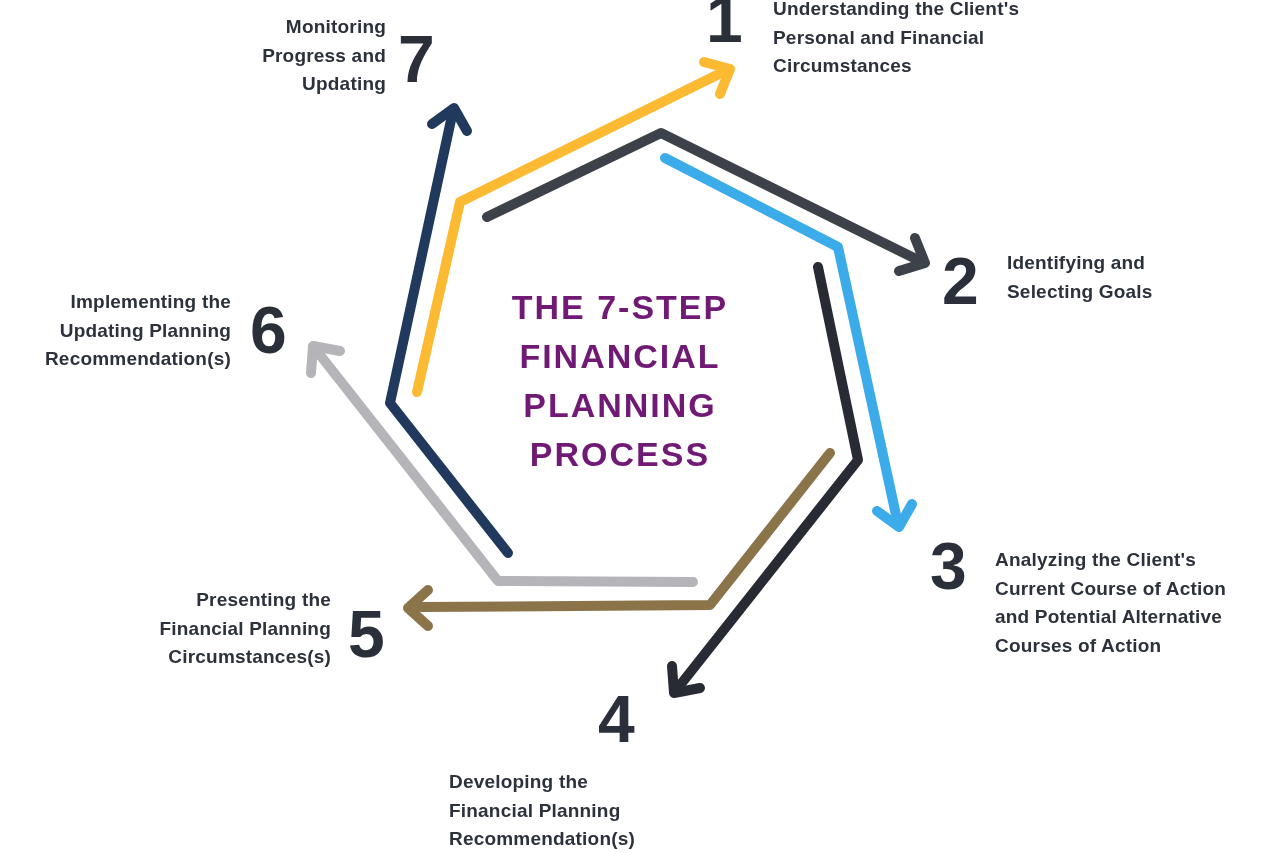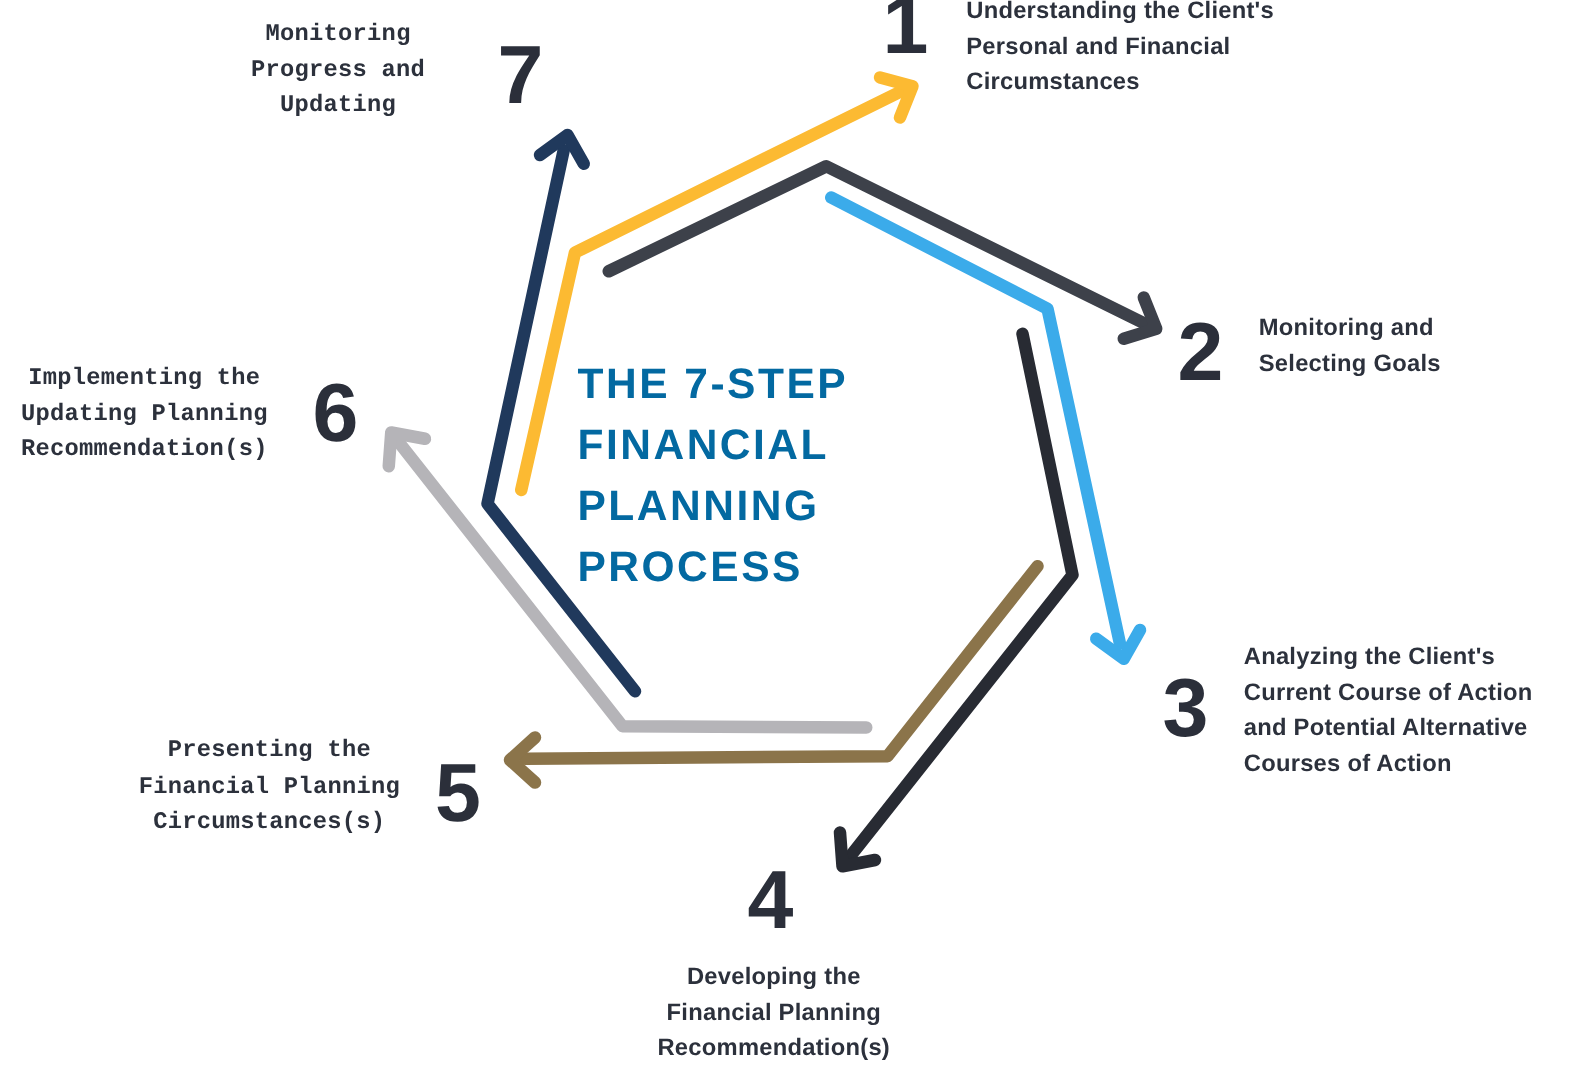--- a/index.html
+++ b/index.html
@@ -21,30 +21,31 @@
   }
   .label{
     position:absolute;
     font-size:19px;
     font-weight:700;
     line-height:28.5px;
     letter-spacing:.2px;
     color:#2c313c;
     white-space:pre-line;
   }
-  .label.right{text-align:center;font-family:Liberation Mono, monospace;}
-  .label.center{text-align:center;}
+  .label.right{text-align:right;}
+  .label.center{text-align:left;}
   .title{
     position:absolute;
     left:462px;top:283px;width:316px;
+    text-align:center;
     font-size:34px;
     font-weight:700;
     line-height:49px;
     letter-spacing:2px;
-    color:#0369a1;
+    color:#701a75;
     white-space:pre-line;
   }
 </style>
 </head>
 <body>
 
 <div class="canvas">
 
   <svg width="1277" height="853" viewBox="0 0 1277 853">
 
@@ -88,25 +89,25 @@
 FINANCIAL
 PLANNING
 PROCESS</div>
 
   <div class="num" style="left:706px;top:-14px">1</div>
   <div class="label" style="left:773px;top:-5px;width:300px">Understanding the Client's
 Personal and Financial
 Circumstances</div>
 
   <div class="num" style="left:942px;top:248px">2</div>
-  <div class="label" style="left:1007px;top:249px;width:260px">Monitoring and
+  <div class="label" style="left:1007px;top:249px;width:260px">Identifying and
 Selecting Goals</div>
 
   <div class="num" style="left:930px;top:533px">3</div>
-  <div class="label" style="left:995px;top:512px;width:282px">Analyzing the Client's
+  <div class="label" style="left:995px;top:546px;width:282px">Analyzing the Client's
 Current Course of Action
 and Potential Alternative
 Courses of Action</div>
 
   <div class="num" style="left:598px;top:686px">4</div>
   <div class="label center" style="left:449px;top:768px;width:340px">Developing the
 Financial Planning
 Recommendation(s)</div>
 
   <div class="num" style="left:348px;top:601px">5</div>

